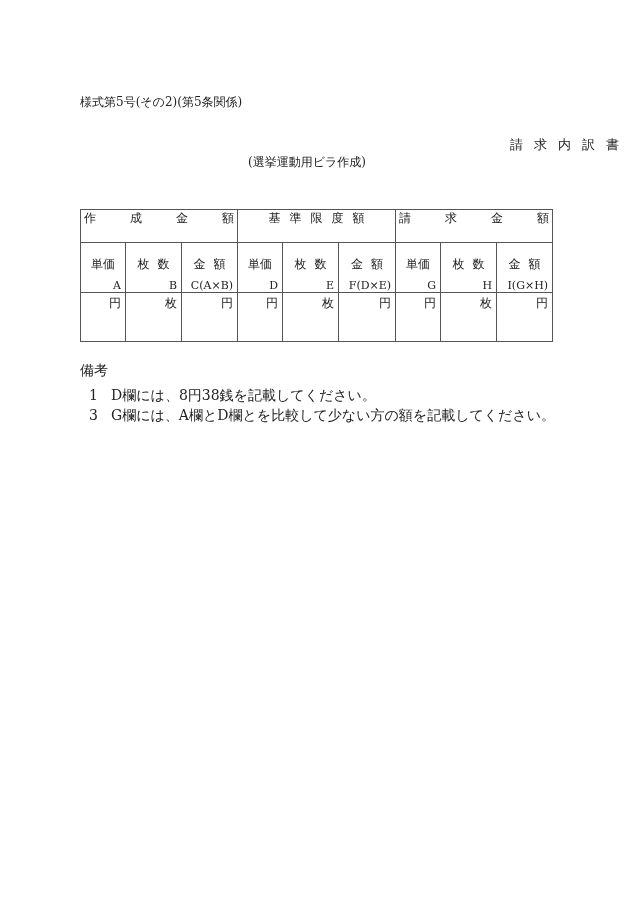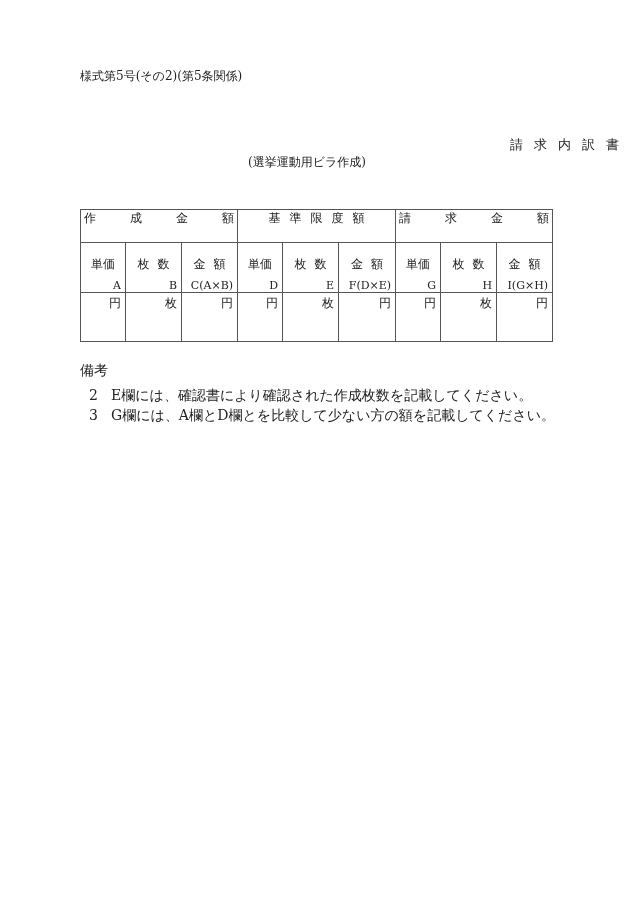--- a/index.html
+++ b/index.html
@@ -1,18 +1,18 @@
 <!DOCTYPE html>
 <html><head>
 <meta charset="utf-8">
 <style>
   html, body { margin: 0; padding: 0; background: #ffffff; }
   body { width: 630px; height: 903px; position: relative; overflow: hidden;
          font-family: "DejaVu Serif", "Liberation Serif", serif; color: #222; }
-  .form-no { position: absolute; left: 80px; top: 68px; font-size: 12px; letter-spacing: 0px; }
+  .form-no { position: absolute; left: 80px; top: 94px; font-size: 12px; letter-spacing: 0px; }
   .title { position: absolute; left: 0; width: 630px; top: 136px; text-align: right;
            font-size: 13px; letter-spacing: 11px; padding-left: 8px; box-sizing: border-box; }
   .subtitle { position: absolute; left: 0; width: 606px; top: 154px; text-align: center; font-size: 12px; padding-left: 8px; box-sizing: border-box; }
   table.sheet { position: absolute; left: 80px; top: 209px; width: 472px; border-collapse: collapse; font-size: 12px; table-layout: fixed; }
   table.sheet td { border: 1px solid #555; padding: 0; vertical-align: top; }
   .grp td { height: 32px; vertical-align: middle; text-align: center; }
   .grp span { display: inline-block; }
   .hdr td { height: 48px; }
   .hdr .l1 { display: block; text-align: center; margin-top: 13px; letter-spacing: 8px; padding-left: 8px; }
   .hdr .l1.tight { letter-spacing: 0; padding-left: 0; }
@@ -136,15 +136,15 @@
         </td>
     <td>
           <span>円</span>
         </td>
   </tr>
 </tbody>
   </table>
 
 <div class="notes">
   <div class="head">備考</div>
-  <div class="item"><span class="num">2</span><span>E欄には、確認書により確認された作成枚数を記載してください。</span></div>
+  <div class="item"><span class="num">1</span><span>D欄には、8円38銭を記載してください。</span></div>
   <div class="item"><span class="num">3</span><span>G欄には、A欄とD欄とを比較して少ない方の額を記載してください。</span></div>
 </div>
 
 </body></html>

